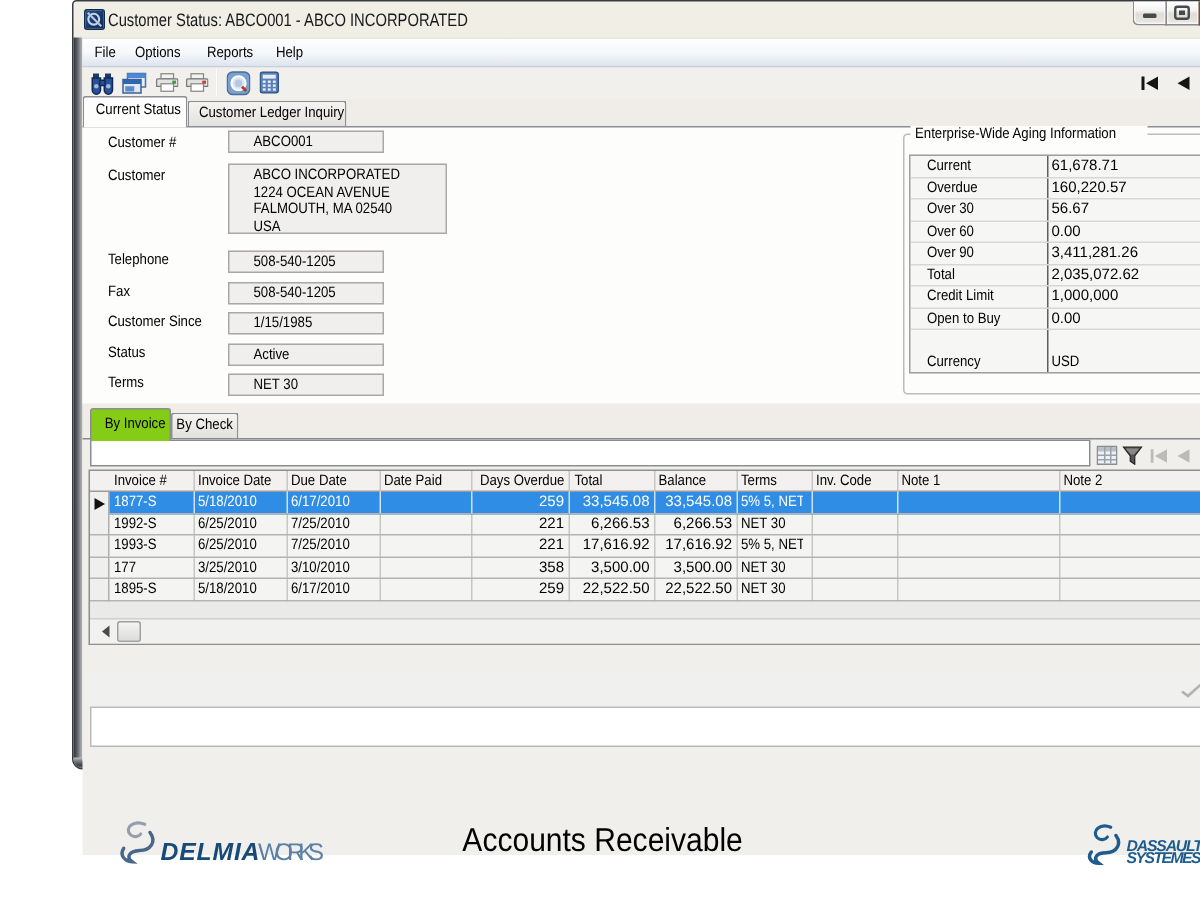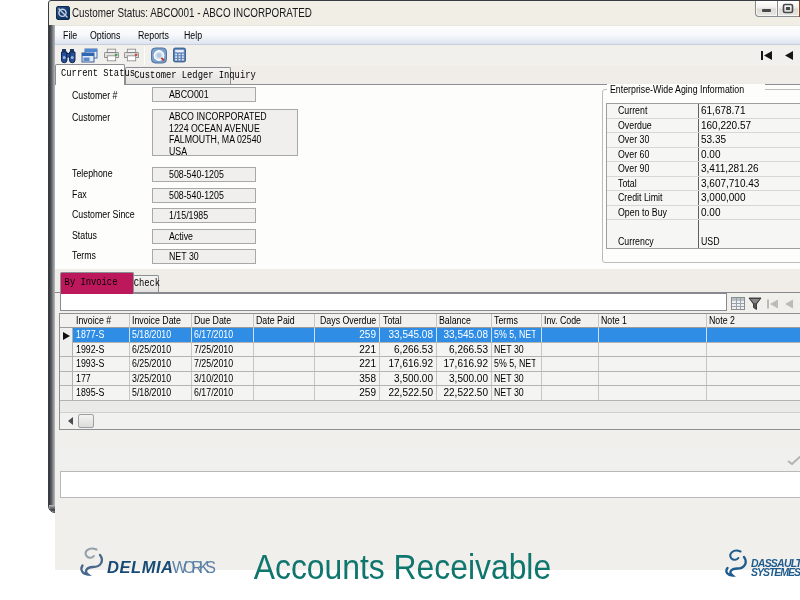--- a/index.html
+++ b/index.html
@@ -37,21 +37,21 @@
 
 #menubar { position:absolute; left:0; top:0px; width:787px; height:20px;
   background:linear-gradient(180deg,#fefefe 0%,#f6f8fb 50%,#dde4f0 100%);
   border-bottom:1px solid #c8cfdb; border-top:1px solid #e8e6e0; }
 .menuitem { position:absolute; top:4px; }
 #toolbar { position:absolute; left:0; top:20px; width:787px; height:21px; background:#f2f0ec; }
 #toolbar svg { position:absolute; top:2px; }
 #tabstrip1 { position:absolute; left:0; top:41px; width:787px; height:18px; background:#f0ede8; }
 
 .tab { position:absolute; border:1px solid #8b8e93; border-bottom:none; border-radius:2px 2px 0 0;
-  text-align:left;font-family:Liberation Mono, monospace; }
+  text-align:right; }
 .tab.inactive { background:linear-gradient(180deg,#f5f4f2 0%,#e3e1dd 100%); }
 
 
 #page1 { position:absolute; left:0; top:59px; width:787px; height:185px; background:#fdfdfc;
   border-top:1px solid #8b8e93; }
 .flabel { position:absolute; left:17px; }
 .fbox { position:absolute; left:97px; width:104px; background:#f0efed; border:1px solid #a8a8a8;
   padding:1px 0 0 16px; line-height:11.5px; }
 
 #aging { position:absolute; left:547px; top:4px; width:238px; height:174px;
@@ -84,21 +84,21 @@
 #vscroll { position:absolute; left:759px; top:0; width:16px; height:97px; background:#f1f1ef; border-left:1px solid #d0d0ce; }
 #hscroll { position:absolute; left:0; top:98px; width:758px; height:17px; background:#f1f1ef; border-top:1px solid #d0d0ce; }
 .thumb { background:linear-gradient(180deg,#f4f4f3 0%,#dcdcda 100%); border:1px solid #9d9fa2; border-radius:2px; position:absolute; }
 .arr { position:absolute; width:0; height:0; }
 
 #notesbar { position:absolute; left:3px; top:140px; width:781px; height:14px; background:#9c9c9c; }
 #notesstrip { position:absolute; left:3px; top:154px; width:781px; height:23px; background:#f0f0ee; }
 #notesbox { position:absolute; left:5px; top:178px; width:776px; height:27px; background:#fff; border:1px solid #b9b9b9; }
 
 #footer-title { position:absolute; left:0; top:547px; width:708px; text-align:center;
-  font-size:35px; color:#0f766e; }
+  font-size:22px; color:#000000; }
 </style>
 </head>
 <body>
 <div id="stage">
   <div id="win">
     <div class="sideframe" id="frameL"></div>
     <div class="sideframe" id="frameR"></div>
     <div id="frameB"></div>
     <div id="titleicon">
       <svg width="12" height="12" viewBox="0 0 12 12" style="position:absolute;left:0;top:0">
@@ -210,50 +210,50 @@
             <div class="agrow" style="top:0px;">
                 <span class="aglab tx">Current</span>
                 <span class="agval">61,678.71</span>
               </div>
             <div class="agrow" style="top:14.5px;">
                 <span class="aglab tx">Overdue</span>
                 <span class="agval">160,220.57</span>
               </div>
             <div class="agrow" style="top:29px;text-align:center;">
                 <span class="aglab tx">Over 30</span>
-                <span class="agval">53.35</span>
+                <span class="agval">56.67</span>
               </div>
             <div class="agrow" style="top:43.5px;">
                 <span class="aglab tx">Over 60</span>
                 <span class="agval">0.00</span>
               </div>
             <div class="agrow" style="top:58px;">
                 <span class="aglab tx">Over 90</span>
                 <span class="agval">3,411,281.26</span>
               </div>
             <div class="agrow" style="top:72.5px;">
                 <span class="aglab tx">Total</span>
-                <span class="agval">3,607,710.43</span>
+                <span class="agval">2,035,072.62</span>
               </div>
             <div class="agrow" style="top:87px;">
                 <span class="aglab tx">Credit Limit</span>
-                <span class="agval">3,000,000</span>
+                <span class="agval">1,000,000</span>
               </div>
             <div class="agrow" style="top:101.5px;">
                 <span class="aglab tx">Open to Buy</span>
                 <span class="agval">0.00</span>
               </div>
             <div class="agrow" style="top:130.5px;">
                 <span class="aglab tx">Currency</span>
                 <span class="agval tx">USD</span>
               </div>
           </div>
         </div>
       </div>
-      <div class="tab" style="left:5px; top:247px; width:74px; height:22px; line-height:19px; background:#be185d; z-index:3;"><span class="txc">By Invoice</span></div>
+      <div class="tab" style="left:5px; top:247px; width:54px; height:22px; line-height:19px; background:#84cc16; z-index:3;"><span class="txc">By Invoice</span></div>
       <div class="tab inactive" style="left:59px; top:250px; width:45px; height:17px; line-height:15px; z-index:1;"><span class="txc">By Check</span></div>
       <div id="page2">
         <div id="filterbox"></div>
         <svg class="p2icon" style="left:676px;" width="14" height="13" viewBox="0 0 14 13">
           <rect x="0.5" y="0.5" width="13" height="12" fill="#eef1f4" stroke="#8a8d90" stroke-width="1"></rect>
           <rect x="1" y="1" width="12" height="3" fill="#b9bfc6"></rect>
           <g stroke="#9aa1a8" stroke-width="1">
               <path d="M1 6.5 h12 M1 9.5 h12 M5.5 1 v11 M9.5 1 v11"></path>
             </g>
         </svg>

